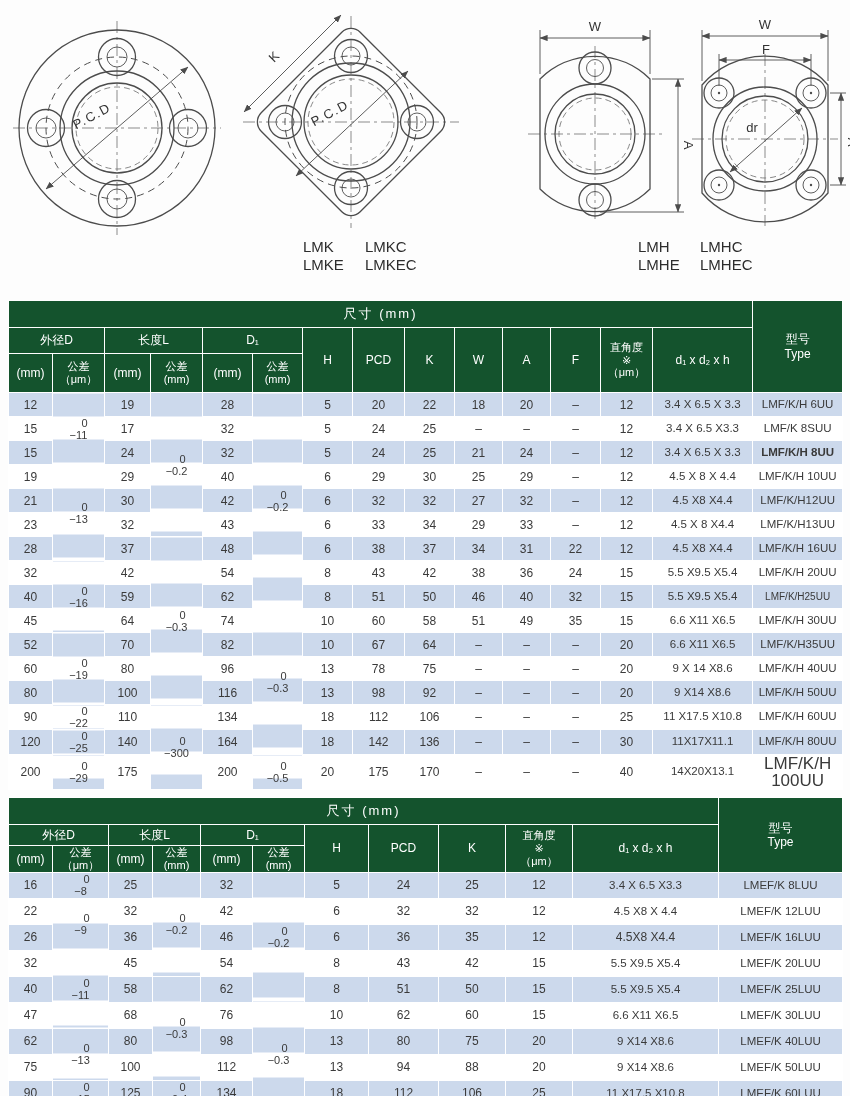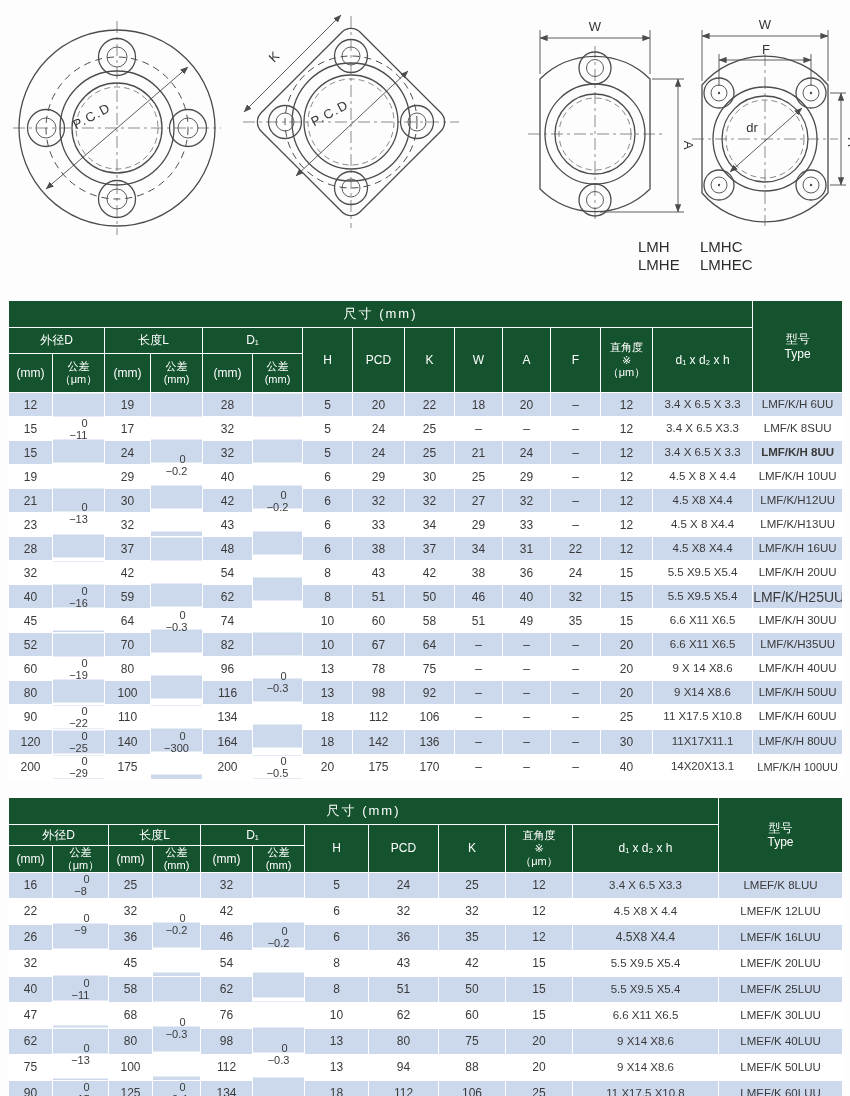--- a/index.html
+++ b/index.html
@@ -94,20 +94,26 @@
       <circle class="ln" cx="52" cy="112" r="16.5"></circle>
         <circle class="thin" cx="52" cy="112" r="9"></circle>
       <circle class="ln" cx="184" cy="112" r="16.5"></circle>
         <circle class="thin" cx="184" cy="112" r="9"></circle>
     </g>
     <line class="dim" x1="11" y1="102" x2="108" y2="5" marker-start="url(#ar2)" marker-end="url(#ar2)"></line>
     <text class="dimtxt" x="44" y="50" text-anchor="middle" transform="rotate(-45 44 50)">K</text>
     <line class="dim" x1="63" y1="166" x2="175" y2="61" marker-start="url(#ar2)" marker-end="url(#ar2)"></line>
     <text class="dimtxt" x="99" y="107" text-anchor="middle" transform="rotate(-28 99 107)" letter-spacing="1.5">P.C.D</text>
   </svg>
+  <div class="typelabels" style="left:303px;top:238px">
+    <span>LMK</span>
+    <span>LMKC</span>
+    <span>LMKE</span>
+    <span>LMKEC</span>
+  </div>
 
   <svg class="drw" style="left:500px;top:14px" width="350" height="220" viewBox="0 0 350 220">
     <defs>
         <marker id="ar3" markerWidth="9" markerHeight="7" refX="8.5" refY="3.5" orient="auto-start-reverse">
           <path d="M0,0L9,3.5L0,7Z" fill="#4c4c4c"></path>
         </marker>
       </defs>
 
     <line class="cl" x1="95" y1="32" x2="95" y2="208"></line>
     <line class="cl" x1="28" y1="120" x2="162" y2="120"></line>
@@ -363,21 +369,21 @@
           <td>59</td>
           <td>62</td>
           <td>8</td>
           <td>51</td>
           <td>50</td>
           <td>46</td>
           <td>40</td>
           <td>32</td>
           <td>15</td>
           <td style="font-size: 11.5px;">5.5 X9.5 X5.4</td>
-          <td style="font-size: 14px; text-align: center;">LMF/K/H25UU</td>
+          <td style="font-size: 10px; text-align: center;">LMF/K/H25UU</td>
         </tr>
         <tr>
           <td>45</td>
           <td>64</td>
           <td>74</td>
           <td rowspan="6" class="tol ms1">
             <span class="tt">0</span>
             <span>−0.3</span>
           </td>
           <td>10</td>
@@ -489,21 +495,21 @@
             <span>−0.5</span>
           </td>
           <td>20</td>
           <td>175</td>
           <td>170</td>
           <td>–</td>
           <td>–</td>
           <td>–</td>
           <td>40</td>
           <td style="font-size: 11.5px;">14X20X13.1</td>
-          <td style="font-size: 11px;">LMF/K/H 100UU</td>
+          <td style="font-size: 17px;">LMF/K/H 100UU</td>
         </tr>
       </tbody>
   </table>
 
   <table class="t2">
     <colgroup>
       <col style="width:44px">
         <col style="width:56px">
         <col style="width:44px">
         <col style="width:48px">

